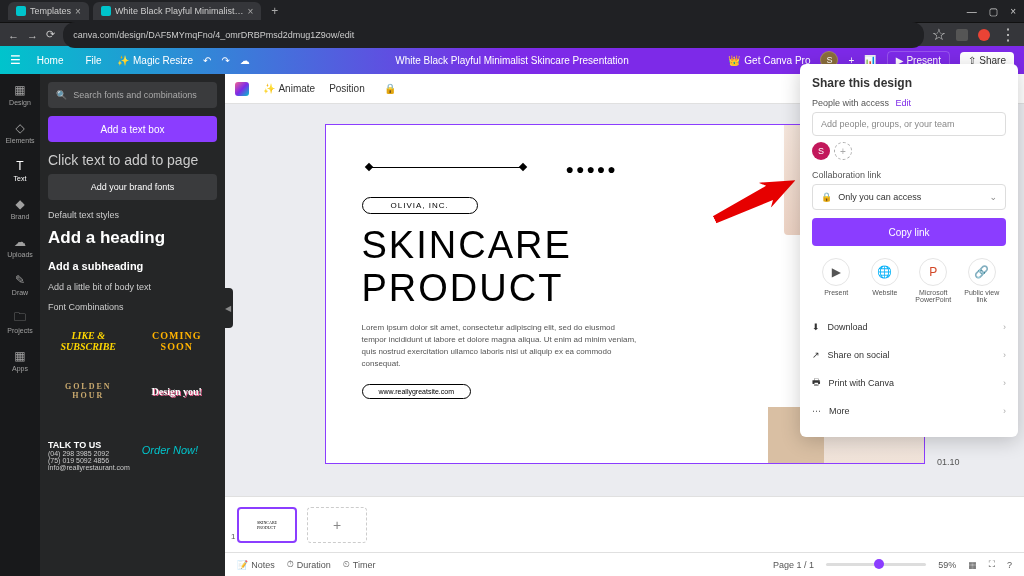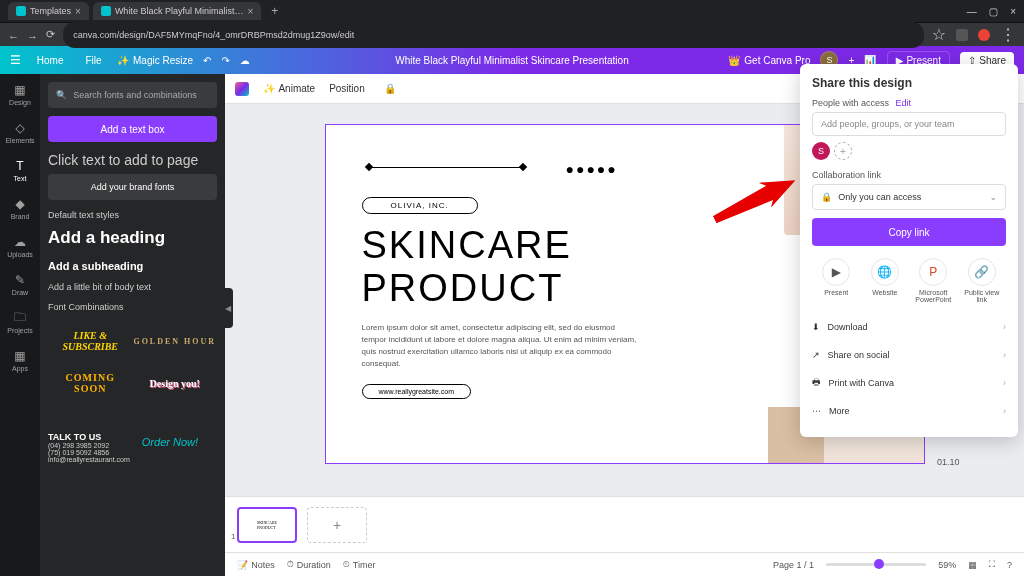--- a/index.html
+++ b/index.html
@@ -44,21 +44,21 @@
 .left-panel { width: 185px; background: #252627; padding: 8px; overflow-y: auto; }
 .search-box { background: #3a3b3d; border-radius: 4px; height: 26px; display: flex; align-items: center; padding: 0 8px; gap: 6px; color: #aaa; font-size: 9px; }
 .add-text-btn { background: #8b3dff; color: #fff; border-radius: 4px; height: 26px; display: flex; align-items: center; justify-content: center; font-size: 10px; margin-top: 8px; cursor: pointer; }
 .lp-label { color: #ccc; font-size: 14px; margin-top: 10px; }
 .brand-fonts-btn { background: #3a3b3d; color: #fff; border-radius: 4px; height: 26px; display: flex; align-items: center; justify-content: center; font-size: 9px; margin-top: 6px; cursor: pointer; }
 .default-label { color: #ccc; font-size: 9px; margin-top: 10px; font-weight: 500; }
 .text-style { color: #fff; margin-top: 8px; cursor: pointer; }
 .ts-heading { font-size: 17px; font-weight: 700; }
 .ts-sub { font-size: 11px; font-weight: 600; margin-top: 12px; }
 .ts-body { font-size: 9px; color: #ccc; margin-top: 10px; }
-.combo-grid { display: grid; grid-template-columns: 1fr 1fr; gap: 0; margin-top: 8px; }
+.combo-grid { display: grid; grid-template-columns: 1fr 1fr; gap: 8px; margin-top: 8px; }
 .combo { height: 42px; border-radius: 4px; display: flex; align-items: center; justify-content: center; font-size: 10px; font-weight: 700; text-align: center; cursor: pointer; }
 .combo1 { color: #ffd700; font-family: serif; font-style: italic; }
 .combo2 { color: #ffb300; font-family: serif; letter-spacing: 1px; }
 .combo3 { color: #c9a96e; font-family: serif; letter-spacing: 2px; font-size: 8px; }
 .combo4 { color: #fff; font-family: cursive; text-shadow: 1px 1px #f06292; }
 .talk-card { margin-top: 12px; font-size: 7px; color: #ccc; }
 .talk-card .title { font-size: 9px; font-weight: 700; color: #fff; }
 .order-now { color: #00c4cc; font-style: italic; font-weight: 400; font-size: 11px; }
 
 
@@ -226,24 +226,24 @@
     <div class="lp-label">Click text to add to page</div>
     <div class="brand-fonts-btn">Add your brand fonts</div>
     <div class="default-label">Default text styles</div>
     <div class="text-style ts-heading">Add a heading</div>
     <div class="text-style ts-sub">Add a subheading</div>
     <div class="text-style ts-body">Add a little bit of body text</div>
     <div class="default-label">Font Combinations</div>
     <div class="combo-grid">
       <div class="combo combo1">LIKE &amp;
 SUBSCRIBE</div>
+      <div class="combo combo2">COMING
+SOON</div>
       <div class="combo combo3">GOLDEN
 HOUR</div>
-      <div class="combo combo2">COMING
-SOON</div>
       <div class="combo combo4">Design
 you!</div>
     </div>
     <div style="display:flex; gap:12px; margin-top:16px; align-items:center;">
       <div class="talk-card">
         <div class="title">TALK TO US</div>
         <div style="white-space:pre-line">(04) 298 3985 2092
 (75) 019 5092 4856
 info@reallyrestaurant.com</div>
       </div>

